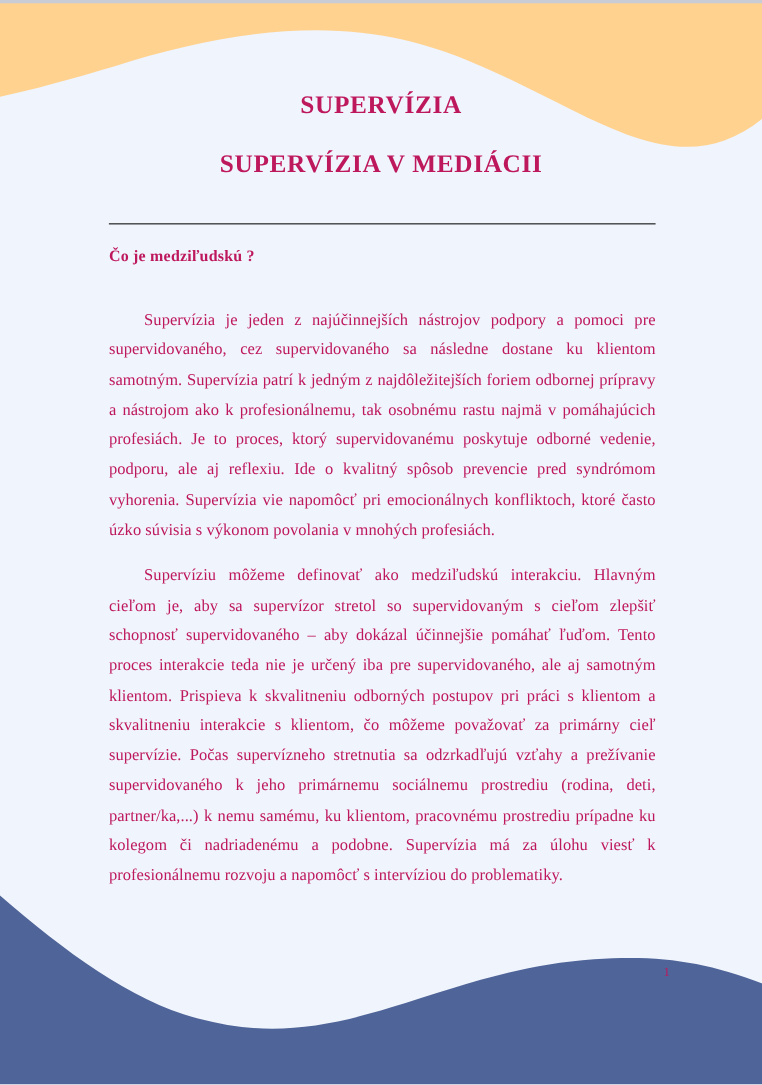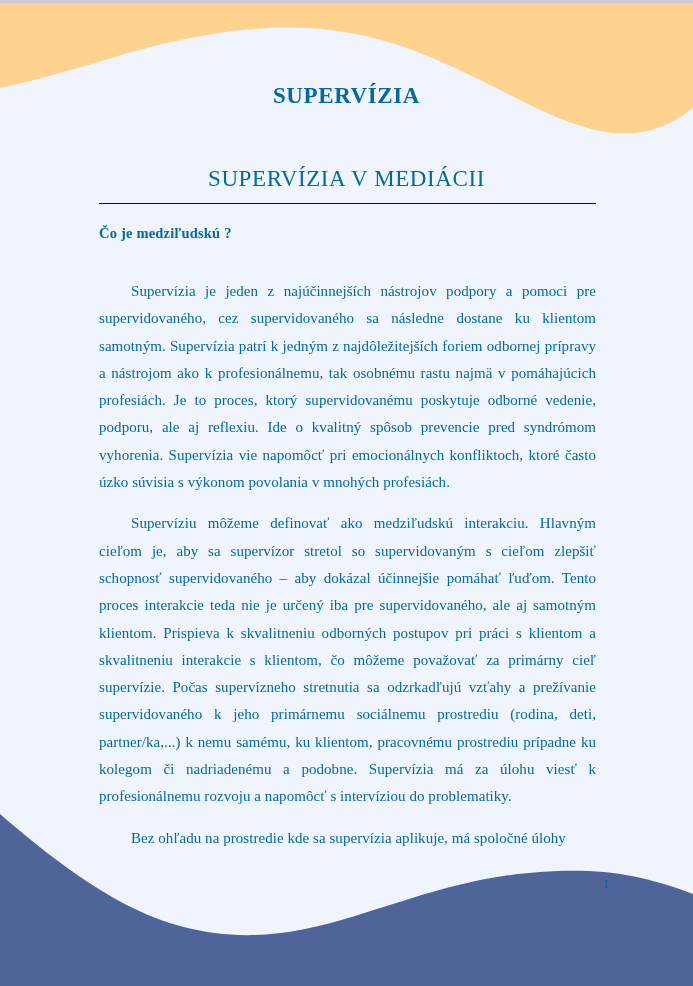--- a/index.html
+++ b/index.html
@@ -10,21 +10,21 @@
   }
 
   .page {
     position: relative;
     width: 693px;
     height: 986px;
     margin: 0 auto;
     background: #f0f4fc;
     overflow: hidden;
     font-family: "Liberation Serif", "DejaVu Serif", serif;
-    color: #0369a1;
+    color: #be185d;
   }
 
   
   .wave-top,
   .wave-bottom {
     position: absolute;
     left: 0;
     width: 693px;
     pointer-events: none;
   }
@@ -68,23 +68,23 @@
   .doc-title {
     font-size: 23px;
     font-weight: bold;
     letter-spacing: 0.6px;
     margin: 0;
     line-height: 1.25;
   }
 
   .doc-subtitle {
     font-size: 23px;
-    font-weight: normal;
+    font-weight: bold;
     letter-spacing: 0.6px;
-    margin: 54px 0 0 0;
+    margin: 24px 0 0 0;
     line-height: 1.25;
   }
 
   .rule {
     position: absolute;
     top: 203px;
     left: 99px;
     width: 497px;
     height: 0;
     border-top: 1.4px solid #111111;
@@ -152,19 +152,18 @@
       <h2 class="doc-subtitle">SUPERVÍZIA V MEDIÁCII</h2>
     </div>
 
     <div class="rule"></div>
 
     <div class="section-heading">Čo je medziľudskú ?</div>
 
     <div class="body-text">
       <p>Supervízia je jeden z najúčinnejších nástrojov podpory a pomoci pre supervidovaného, cez supervidovaného sa následne dostane ku klientom samotným. Supervízia patrí k jedným z najdôležitejších foriem odbornej prípravy a nástrojom  ako k profesionálnemu, tak osobnému rastu najmä v pomáhajúcich profesiách. Je to proces, ktorý supervidovanému poskytuje odborné vedenie, podporu, ale aj reflexiu. Ide o kvalitný spôsob prevencie pred syndrómom vyhorenia. Supervízia vie napomôcť pri emocionálnych konfliktoch, ktoré často úzko súvisia s výkonom povolania v mnohých profesiách.</p>
       <p>Supervíziu môžeme definovať ako medziľudskú interakciu. Hlavným cieľom je, aby sa supervízor stretol so supervidovaným s cieľom zlepšiť schopnosť supervidovaného – aby dokázal účinnejšie pomáhať ľuďom. Tento proces interakcie teda nie je určený iba pre supervidovaného, ale aj samotným klientom. Prispieva k skvalitneniu odborných postupov pri práci s klientom a skvalitneniu interakcie s klientom, čo môžeme považovať za primárny cieľ supervízie. Počas supervízneho stretnutia sa odzrkadľujú vzťahy a prežívanie supervidovaného k jeho primárnemu sociálnemu prostrediu (rodina, deti, partner/ka,...) k nemu samému, ku klientom, pracovnému prostrediu prípadne ku kolegom či nadriadenému a podobne. Supervízia má za úlohu viesť k profesionálnemu rozvoju a napomôcť s intervíziou do problematiky.</p>
-      <p>Bez ohľadu na prostredie kde sa supervízia aplikuje, má spoločné úlohy</p>
     </div>
 
     <div class="page-number">1</div>
 
   </div>
 </div>
 
 </body></html>

